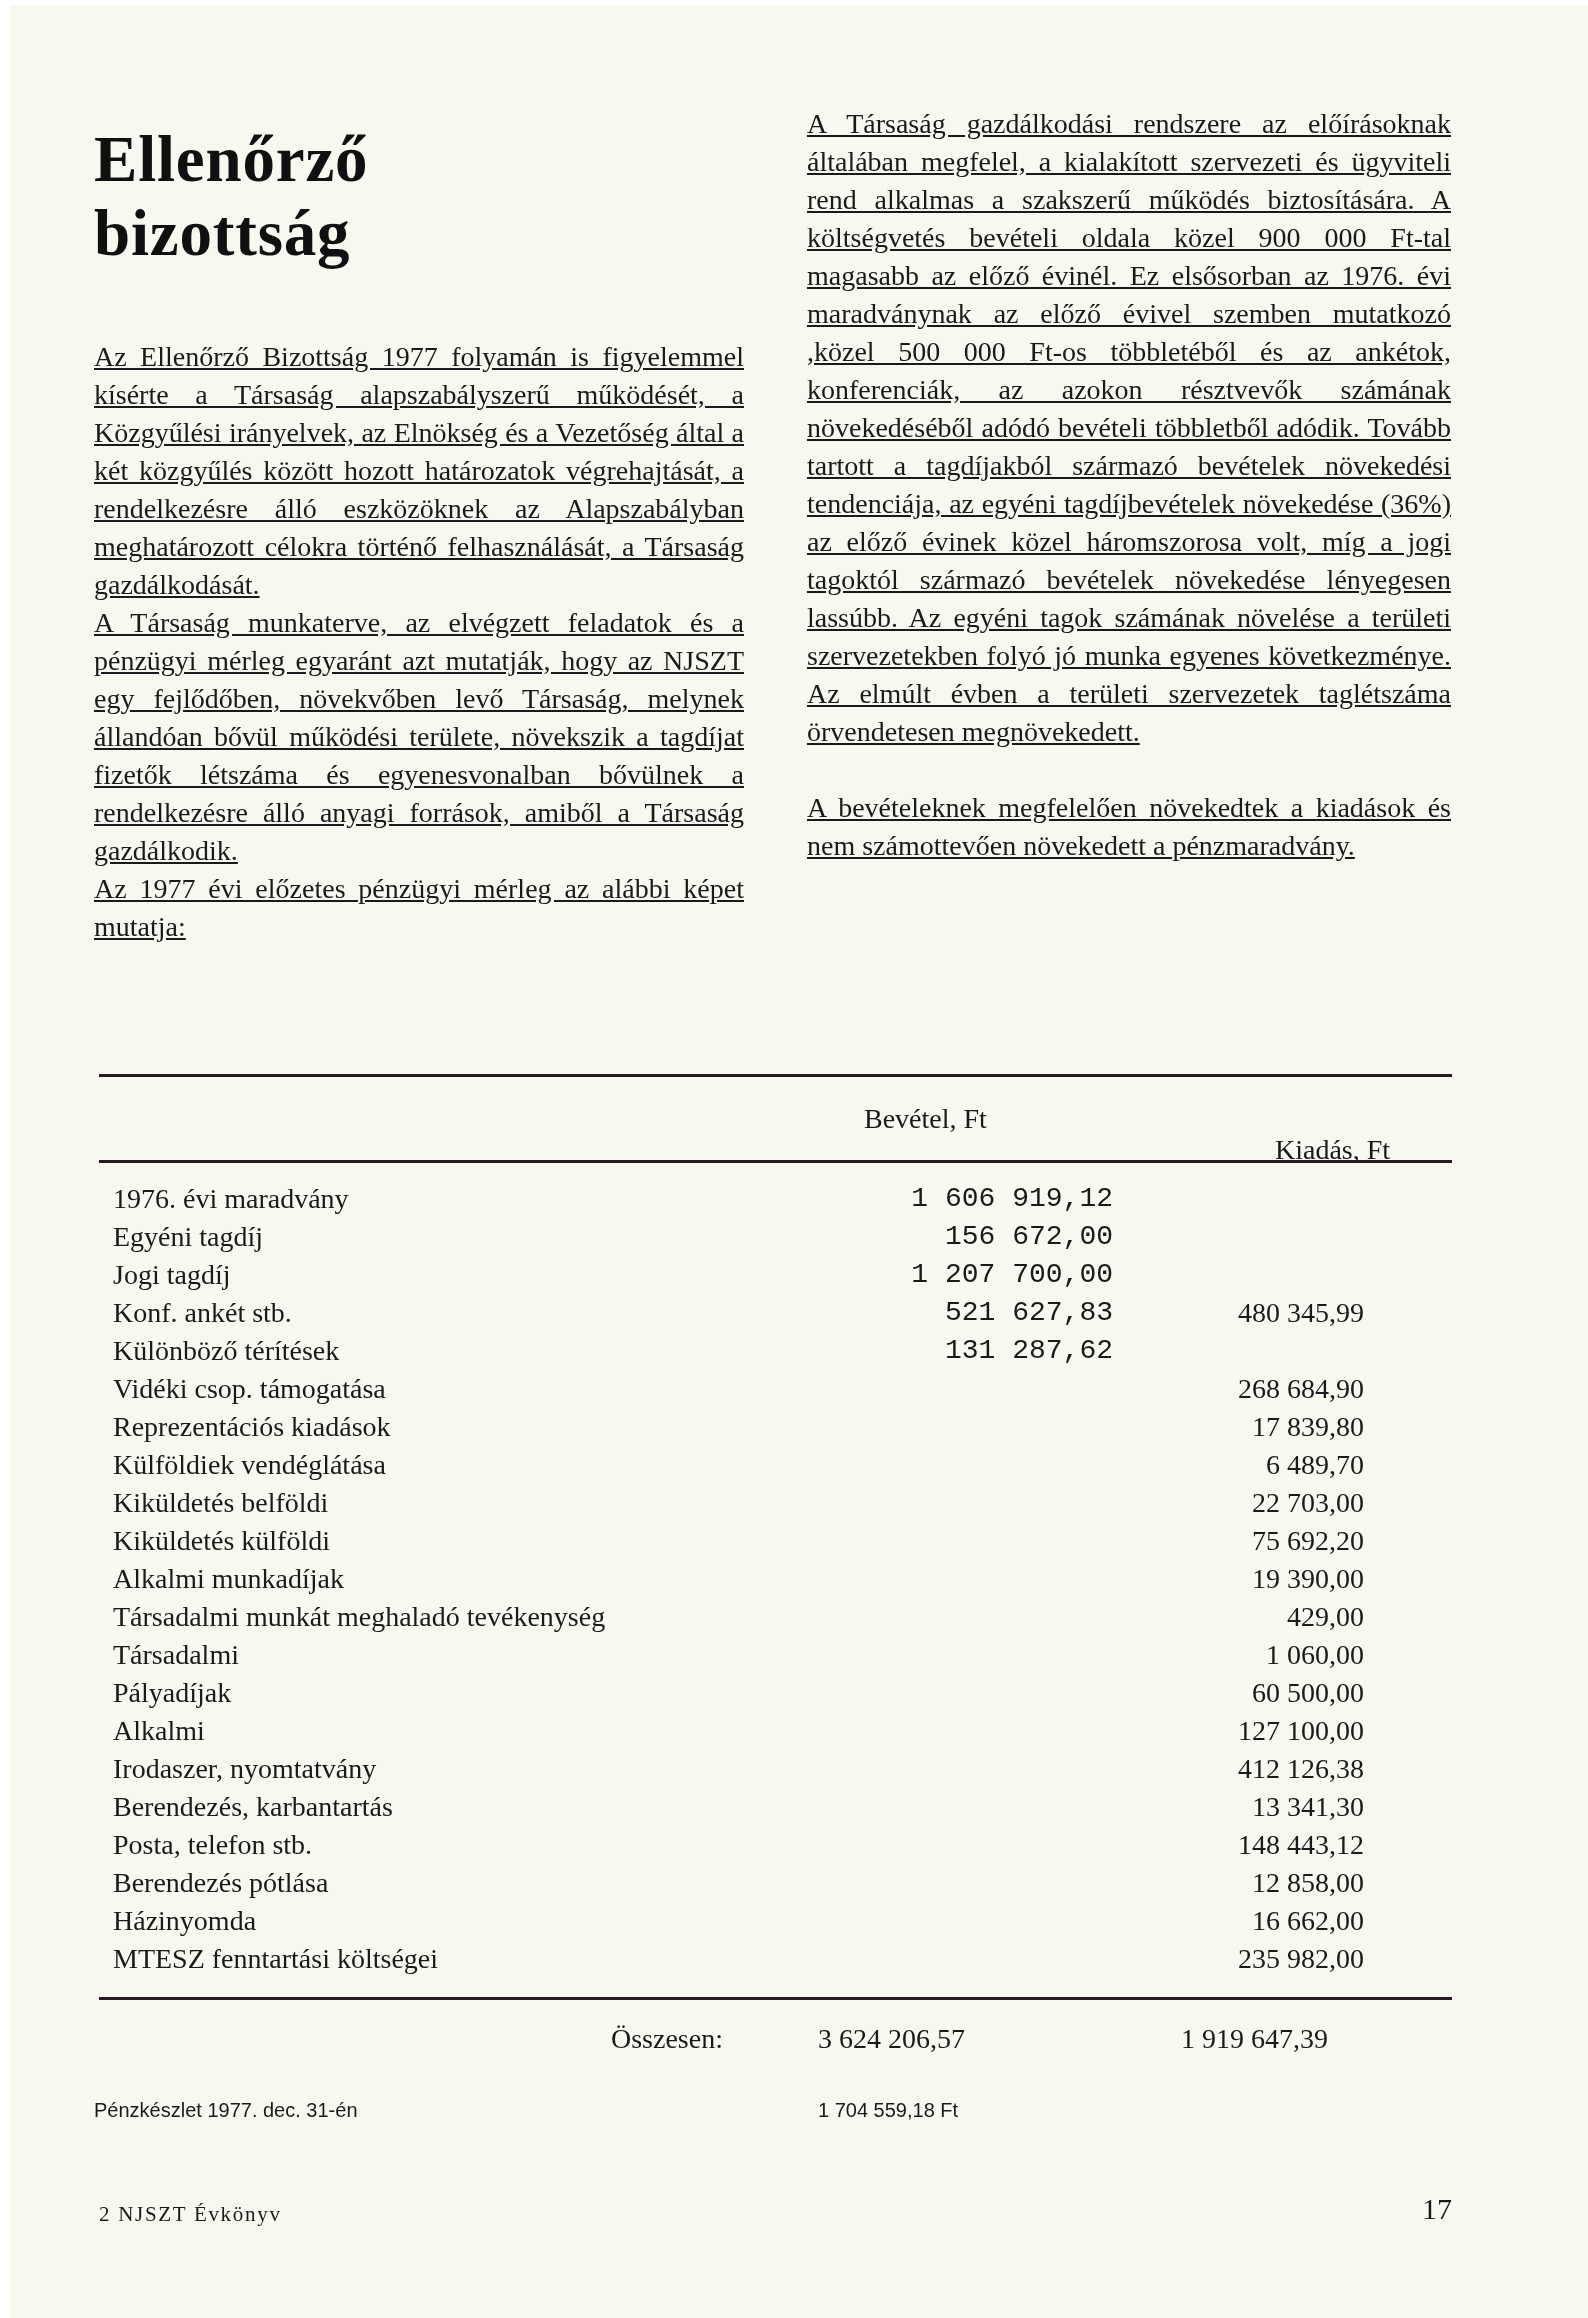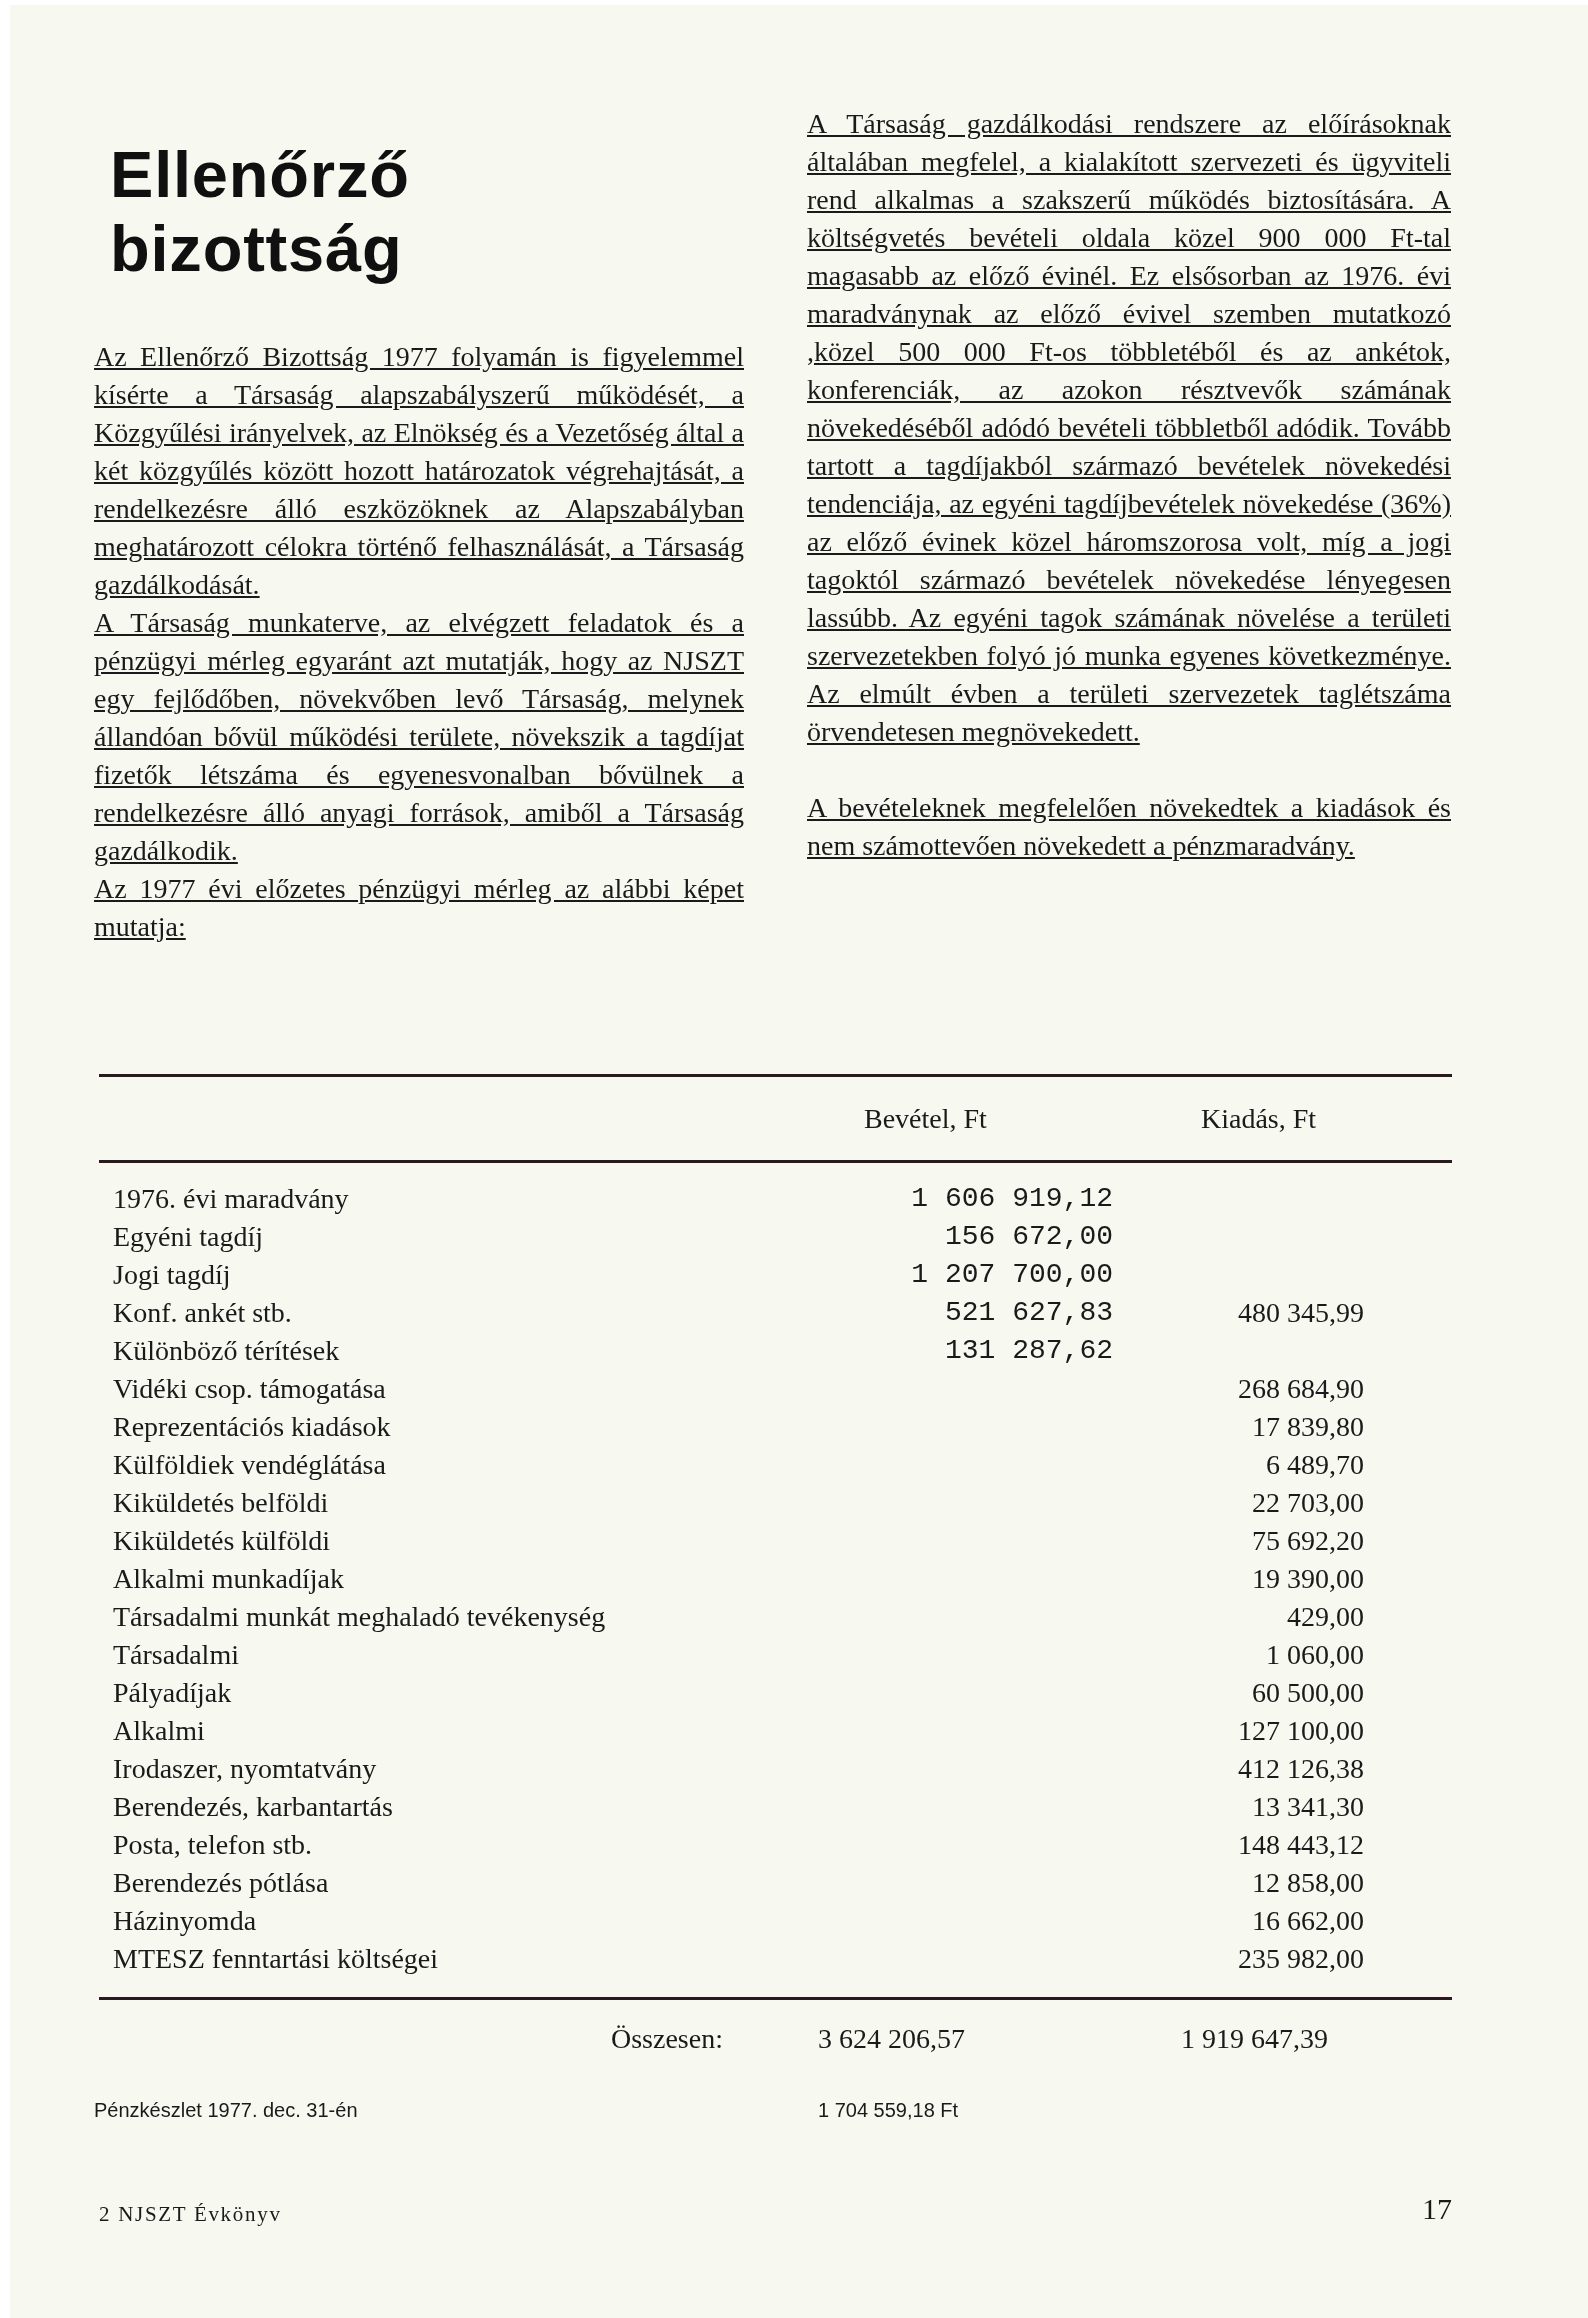--- a/index.html
+++ b/index.html
@@ -46,21 +46,21 @@
     background: #2a1a20;
   }
   .table-head {
     position: absolute;
     top: 1103px;
     font-family: "Liberation Serif", serif;
     font-size: 28px;
     color: #1a1a1a;
   }
   .th-income { left: 864px; }
-  .th-expense { left: 1201px; }
+  .th-expense { left: 1275px; margin-top: 31px; }
   .rows {
     position: absolute;
     left: 94px; top: 1180px;
     width: 1364px;
   }
   .row {
     position: relative;
     height: 38px;
     font-family: "Liberation Serif", serif;
     font-size: 28px;
@@ -105,21 +105,21 @@
     font-family: "Liberation Serif", serif;
     font-size: 30px;
     color: #1a1a1a;
   }
 </style>
 </head>
 <body>
 
 <div class="page"></div>
 
-<h1 class="title" style="margin:16px;">
+<h1 class="title" style="margin:0;font-family:Liberation Serif, serif;">
   <span>Ellenőrző</span><br>
   <span>bizottság</span>
 </h1>
 
 <div class="col col-left">
   <p>Az Ellenőrző Bizottság 1977 folyamán is figyelemmel kísérte a Társaság alapszabályszerű működését, a Közgyűlési irányelvek, az Elnökség és a Vezetőség által a két közgyűlés között hozott határozatok végrehajtását, a rendelkezésre álló eszközöknek az Alapszabályban meghatározott célokra történő felhasználását, a Társaság gazdálkodását.</p>
   <p>A Társaság munkaterve, az elvégzett feladatok és a pénzügyi mérleg egyaránt azt mutatják, hogy az NJSZT egy fejlődőben, növekvőben levő Társaság, melynek állandóan bővül működési területe, növekszik a tagdíjat fizetők létszáma és egyenesvonalban bővülnek a rendelkezésre álló anyagi források, amiből a Társaság gazdálkodik.</p>
   <p>Az 1977 évi előzetes pénzügyi mérleg az alábbi képet mutatja:</p>
 </div>
 

